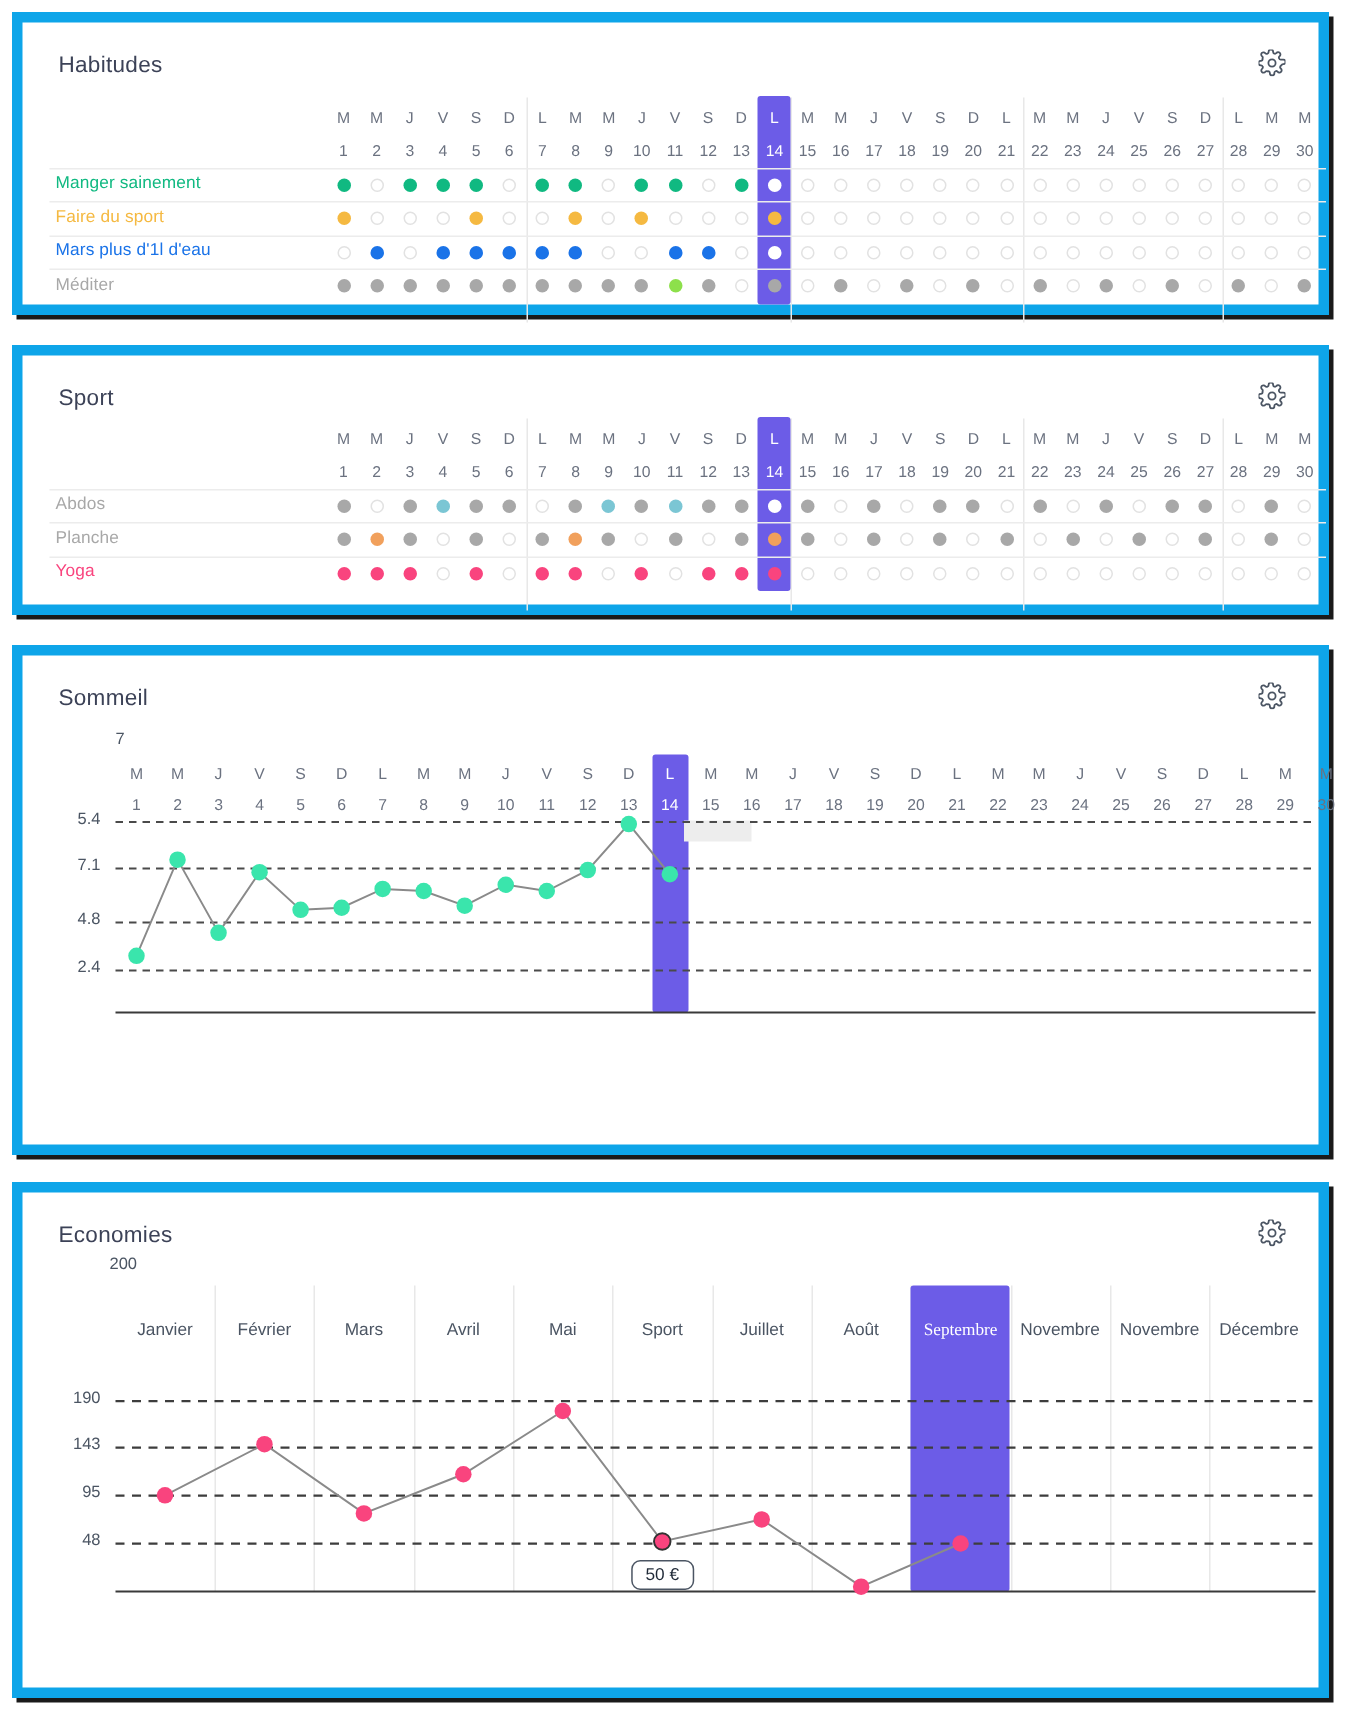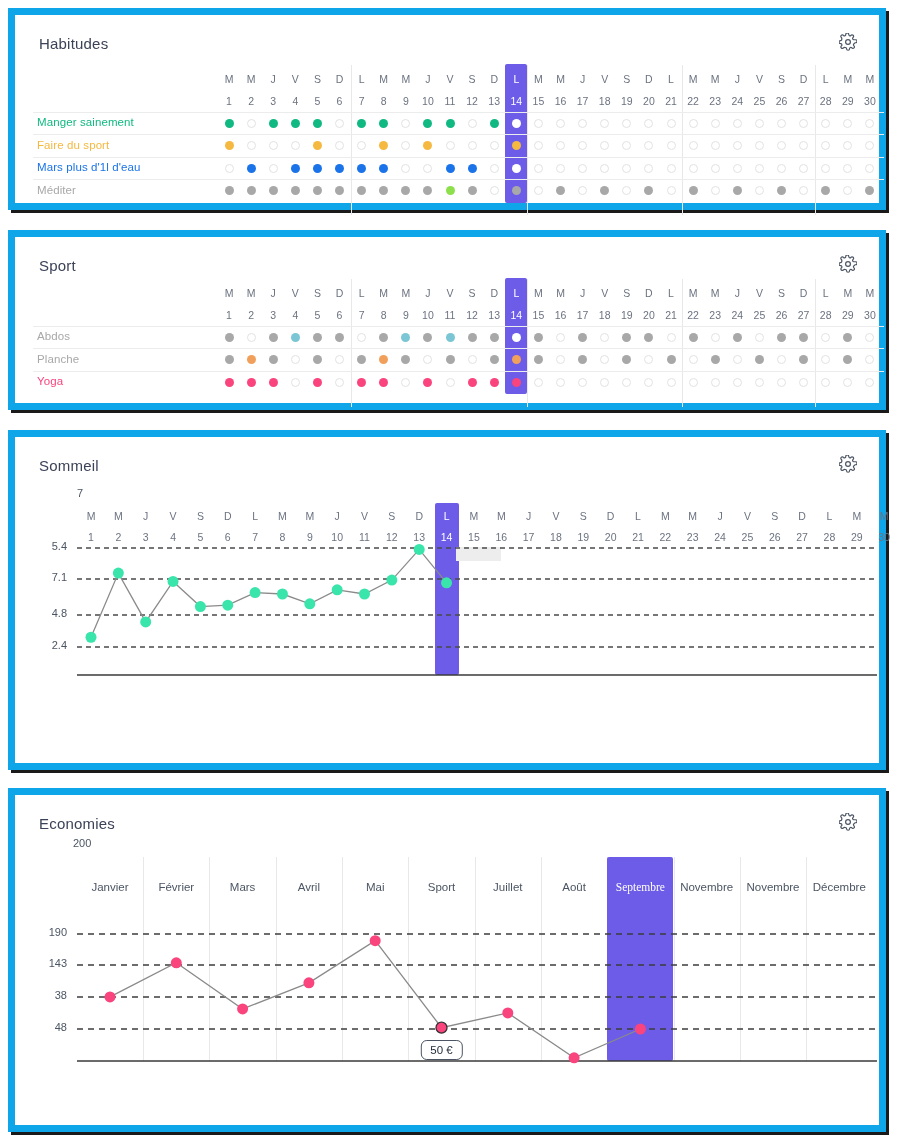--- a/index.html
+++ b/index.html
@@ -623,21 +623,21 @@
         <div class="monthlab" style="left:360.2px; top:86px;">Mai</div>
         <div class="monthlab" style="left:426.5px; top:86px;">Sport</div>
         <div class="monthlab" style="left:492.79999999999995px; top:86px;">Juillet</div>
         <div class="monthlab" style="left:559.0999999999999px; top:86px;">Août</div>
         <div class="monthlab on-hl" style="left:625.4px; top:86px;font-family:Liberation Serif, serif;">Septembre</div>
         <div class="monthlab" style="left:691.6999999999999px; top:86px;">Novembre</div>
         <div class="monthlab" style="left:758px; top:86px;">Novembre</div>
         <div class="monthlab" style="left:824.3px; top:86px;">Décembre</div>
         <div class="ylab" style="left:18px; top:131px;">190</div>
         <div class="ylab" style="left:18px; top:162px;">143</div>
-        <div class="ylab" style="left:18px; top:194px;">38</div>
+        <div class="ylab" style="left:18px; top:194px;">95</div>
         <div class="ylab" style="left:18px; top:226px;">48</div>
         <svg class="chart-svg" width="878" height="344">
           <line x1="62" x2="862" y1="139" y2="139" stroke="#3d3d3d" stroke-width="1.5" stroke-dasharray="6,5"></line>
           <line x1="62" x2="862" y1="170" y2="170" stroke="#3d3d3d" stroke-width="1.5" stroke-dasharray="6,5"></line>
           <line x1="62" x2="862" y1="202" y2="202" stroke="#3d3d3d" stroke-width="1.5" stroke-dasharray="6,5"></line>
           <line x1="62" x2="862" y1="234" y2="234" stroke="#3d3d3d" stroke-width="1.5" stroke-dasharray="6,5"></line>
           <line x1="62" x2="862" y1="266" y2="266" stroke="#3a3a3a" stroke-width="1.4"></line>
           <polyline points="95,201.88732394366198 161.3,167.76760563380282 227.6,213.92957746478874 293.9,187.8380281690141 360.2,145.69014084507046 426.5,232.66197183098592 492.79999999999995,217.943661971831 559.0999999999999,262.7676056338028 625.4,234" fill="none" stroke="#8a8a8a" stroke-width="1.3"></polyline>
           <circle cx="95" cy="201.88732394366198" r="5.5" fill="#f9447e"></circle>
           <circle cx="161.3" cy="167.76760563380282" r="5.5" fill="#f9447e"></circle>

